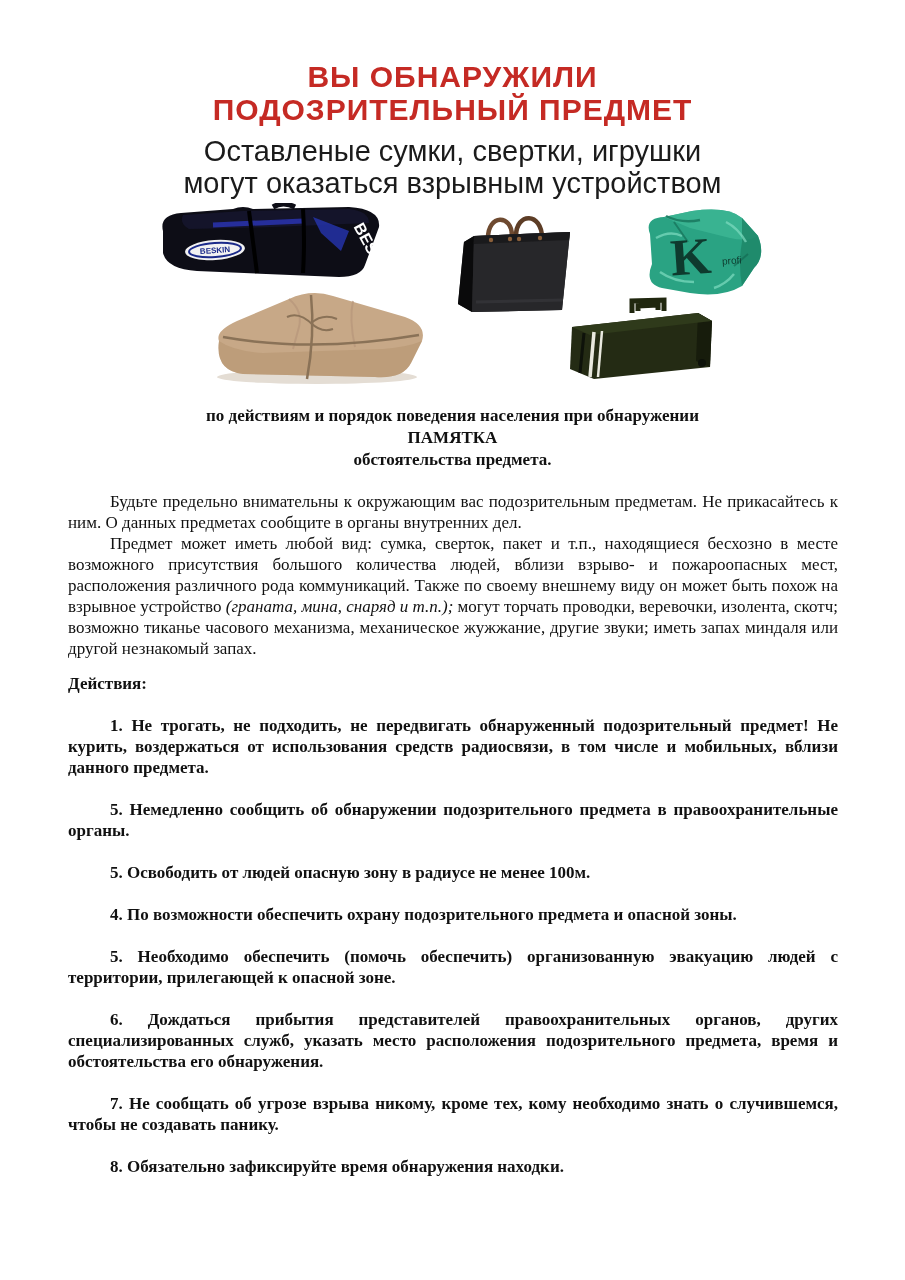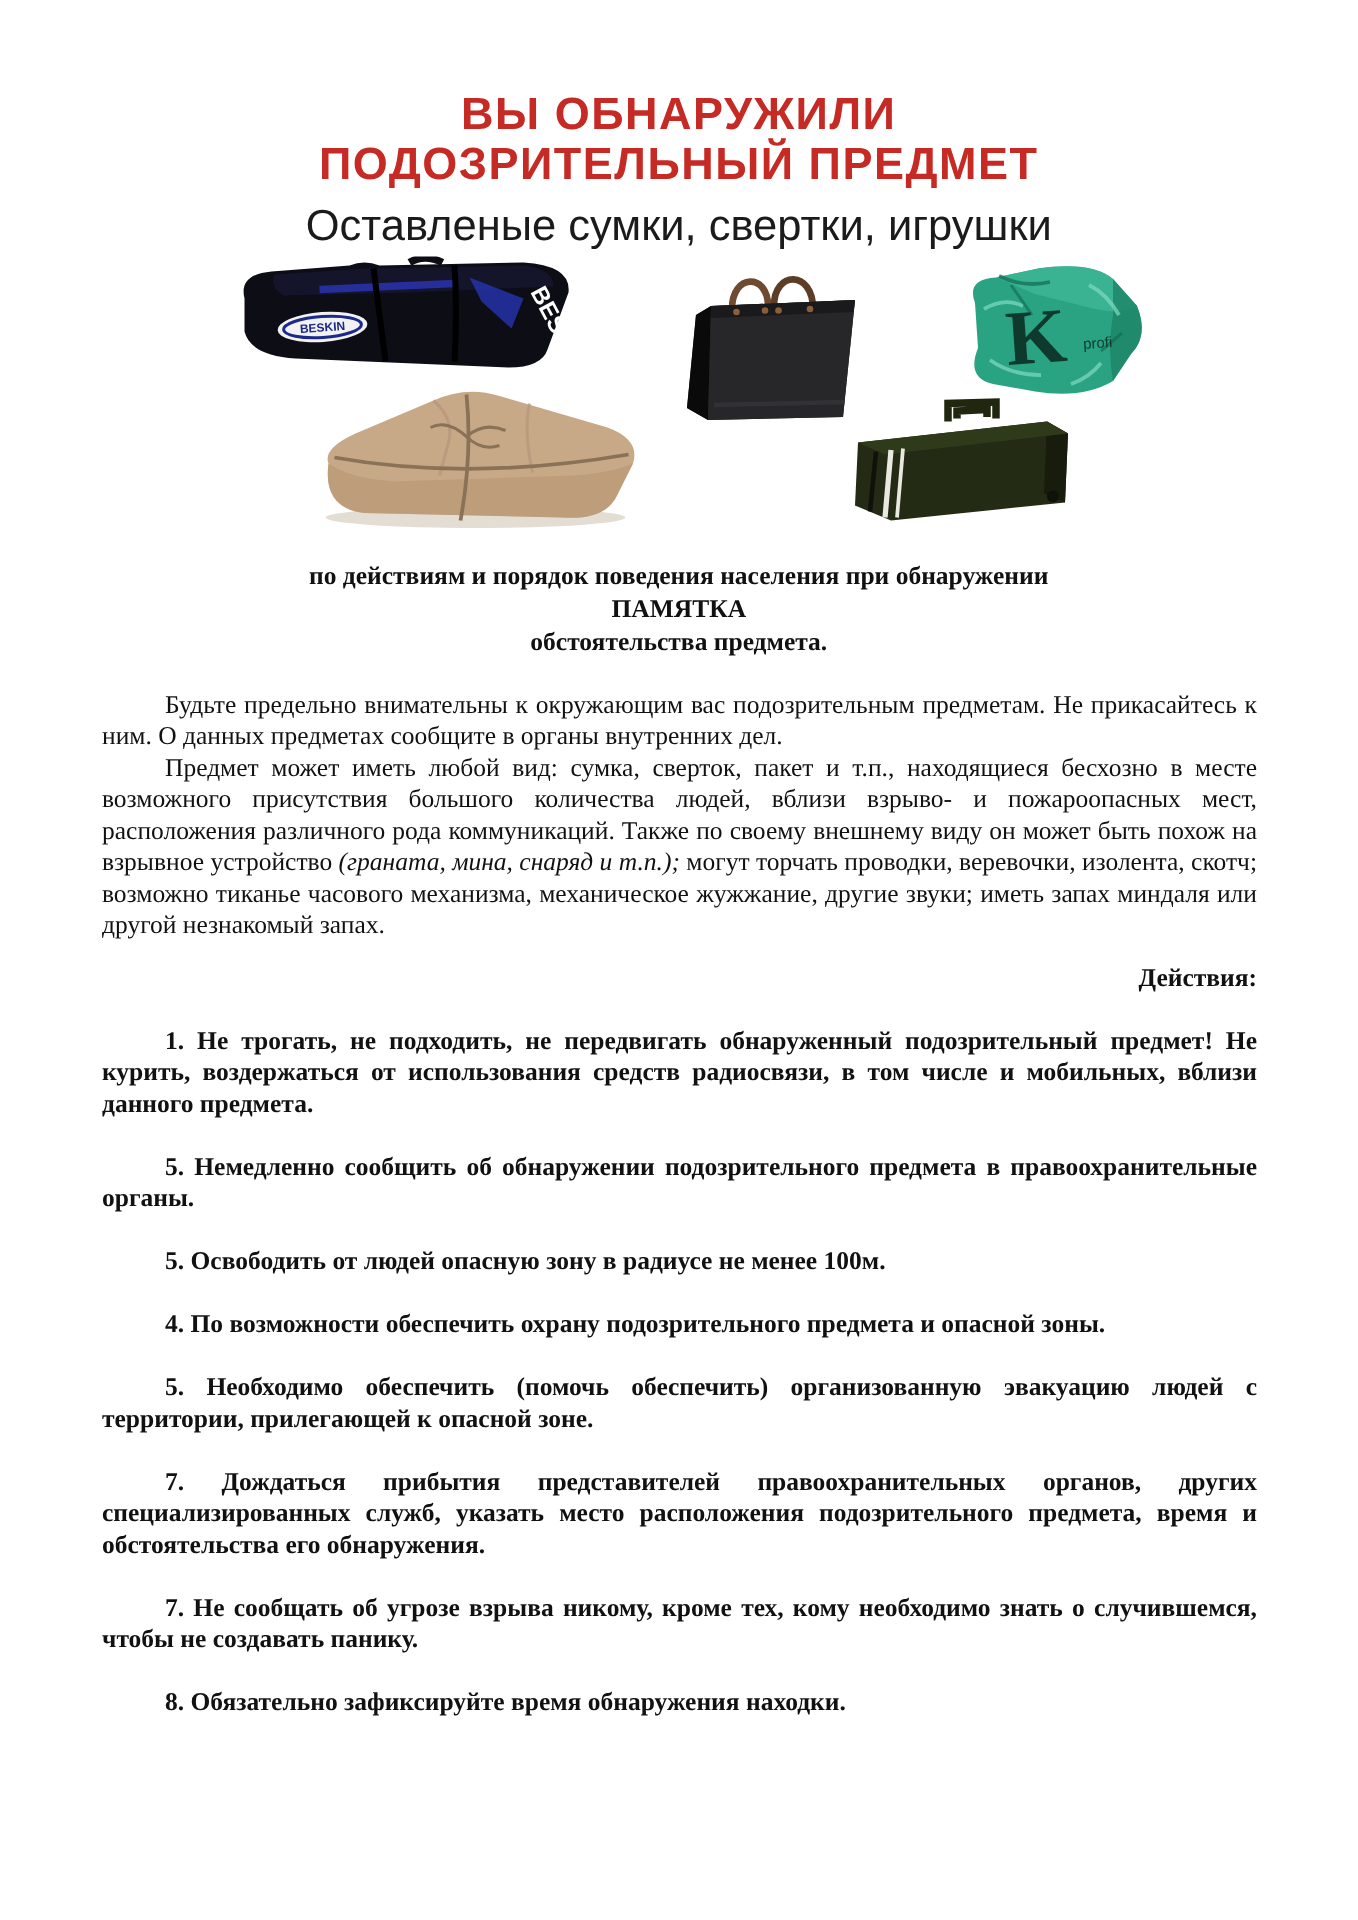--- a/index.html
+++ b/index.html
@@ -57,21 +57,21 @@
   .content {
     margin: 0 67px 0 68px;
     font-size: 17px;
     line-height: 21px;
     text-align: justify;
   }
   .content p.body-par { text-indent: 42px; }
   .content p.first { margin-top: 20px; }
   .actions-heading {
     margin-top: 14px;
-    text-align: right;
+    text-align: left;
     font-weight: bold;
     font-size: 17px;
     line-height: 21px;
   }
   .action-item {
     margin-top: 21px;
     font-weight: bold;
     text-indent: 42px;
     text-align: justify;
   }
@@ -82,20 +82,21 @@
 
 <div class="page">
 
   <div class="warning-block">
     <div>ВЫ ОБНАРУЖИЛИ</div>
     <div>ПОДОЗРИТЕЛЬНЫЙ ПРЕДМЕТ</div>
   </div>
 
   <div class="subtitle-block">
     <div>Оставленые сумки, свертки, игрушки</div>
+    <div>могут оказаться взрывным устройством</div>
   </div>
 
   <div class="images-strip">
 
     <svg class="img-duffel" width="234" height="84" viewBox="0 0 234 84">
       <path d="M10,28 Q6,12 28,10 L80,6 Q90,2 100,6 L196,4 Q228,6 226,24 L212,62 Q208,74 186,74 L44,68 Q14,66 10,50 Z" fill="#0d0d16"></path>
       <path d="M30,12 L90,8 L196,6 Q216,8 216,20 L120,24 L36,26 Q26,20 30,12 Z" fill="#14142a"></path>
       <path d="M60,22 L150,18" stroke="#2a35b8" stroke-width="5" fill="none" opacity="0.8"></path>
       <path d="M160,14 L196,28 L188,48 L168,30 Z" fill="#2433a8" opacity="0.85"></path>
       <path d="M96,8 Q100,40 104,70" stroke="#000000" stroke-width="4" fill="none"></path>
@@ -165,18 +166,18 @@
     <p class="body-par first">Будьте предельно внимательны к окружающим вас подозрительным предметам. Не прикасайтесь к ним. О данных предметах сообщите в органы внутренних дел.</p>
     <p class="body-par"><span>Предмет может иметь любой вид: сумка, сверток, пакет и т.п., находящиеся бесхозно в месте возможного присутствия большого количества людей, вблизи взрыво- и пожароопасных мест, расположения различного рода коммуникаций. Также по своему внешнему виду он может быть похож на взрывное устройство </span><span class="italic">(граната, мина, снаряд и т.п.);</span><span> могут торчать проводки, веревочки, изолента, скотч; возможно тиканье часового механизма, механическое жужжание, другие звуки; иметь запах миндаля или другой незнакомый запах.</span></p>
 
     <div class="actions-heading">Действия:</div>
 
     <p class="action-item">1. Не трогать, не подходить, не передвигать обнаруженный подозрительный предмет! Не курить, воздержаться от использования средств радиосвязи, в том числе и мобильных, вблизи данного предмета.</p>
     <p class="action-item">5. Немедленно сообщить об обнаружении подозрительного предмета в правоохранительные органы.</p>
     <p class="action-item">5. Освободить от людей опасную зону в радиусе не менее 100м.</p>
     <p class="action-item">4. По возможности обеспечить охрану подозрительного предмета и опасной зоны.</p>
     <p class="action-item">5. Необходимо обеспечить (помочь обеспечить) организованную эвакуацию людей с территории, прилегающей к опасной зоне.</p>
-    <p class="action-item">7. Дождаться прибытия представителей правоохранительных органов, других специализированных служб, указать место расположения подозрительного предмета, время и обстоятельства его обнаружения.</p>
+    <p class="action-item">6. Дождаться прибытия представителей правоохранительных органов, других специализированных служб, указать место расположения подозрительного предмета, время и обстоятельства его обнаружения.</p>
     <p class="action-item">7. Не сообщать об угрозе взрыва никому, кроме тех, кому необходимо знать о случившемся, чтобы не создавать панику.</p>
     <p class="action-item">8. Обязательно зафиксируйте время обнаружения находки.</p>
   </div>
 
 </div>
 
 </body></html>

